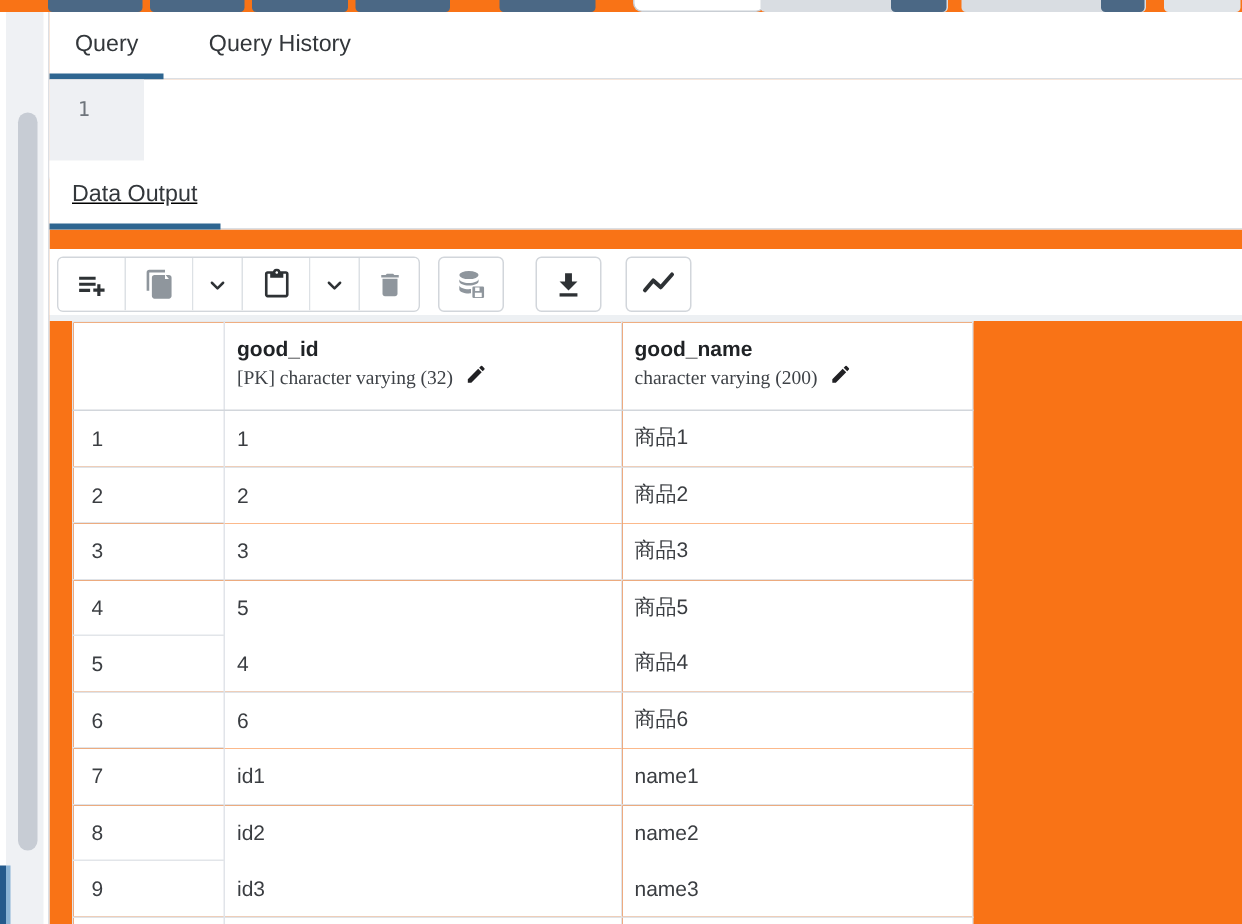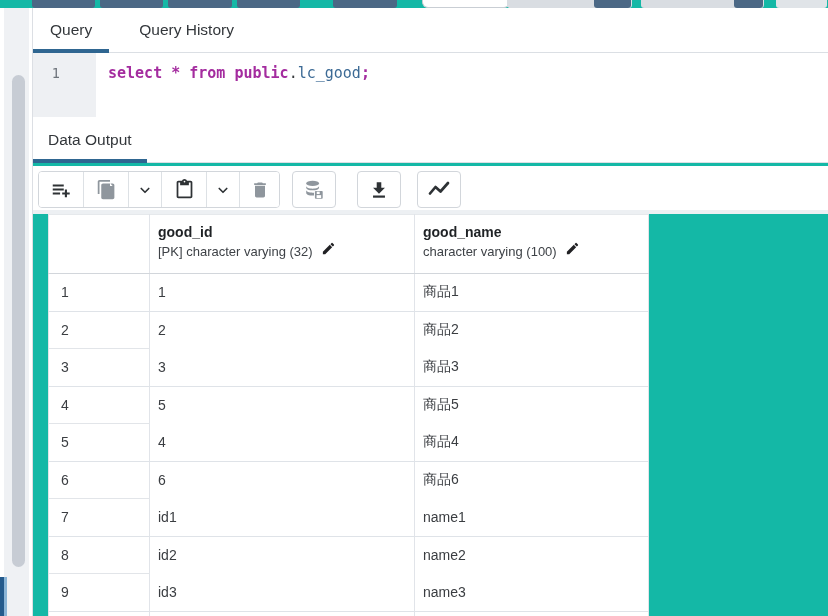--- a/index.html
+++ b/index.html
@@ -1,18 +1,18 @@
 <!DOCTYPE html>
 <html><head>
 <meta charset="utf-8">
 <style>
   * { margin:0; padding:0; box-sizing:border-box; }
   html,body { width:828px; height:616px; background:#fff; overflow:hidden;
               font-family:"Liberation Sans", sans-serif; }
-  #stage { position:relative; width:828px; height:616px; background:#14b8a6; }
+  #stage { position:relative; width:828px; height:616px; background:#f97316; }
 
   
   .sliver { position:absolute; top:0; height:8px; }
   .sliver.navy { background:#4b6885; border-radius:0 0 3px 3px; }
   .sliver.gray { background:#d9dde2; border-radius:0 0 3px 3px; }
   .sliver.darkseg { background:#4b6885; border-radius:0 0 3px 3px; }
   .sliver.drop { background:#fff; border:1px solid #c9ced4; border-top:none; border-radius:0 0 6px 6px; }
 
   
   #left-rail { position:absolute; left:0; top:8px; width:33px; height:608px;
@@ -20,21 +20,21 @@
   #rail-strip { position:absolute; left:4px; top:0; width:25px; height:608px; background:#eff1f4; }
   #rail-thumb { position:absolute; left:8px; top:67px; width:13px; height:492px;
                 background:#c7ccd4; border-radius:7px; }
   .edge-dark  { position:absolute; left:0; top:569px; width:4px; height:39px; background:#245a8c; }
   .edge-light { position:absolute; left:4px; top:569px; width:3px; height:39px; background:#8ab4d6; }
 
   
   .tabbar { position:absolute; left:33px; right:0; background:#fff;
             border-bottom:1px solid #dbdfe4; display:flex; align-items:stretch; }
   #query-tabbar  { top:8px;   height:45px; }
-  #output-tabbar { top:117px; height:46px; }
+  #output-tabbar { top:107px; height:46px;text-decoration:underline; }
   .tab { position:relative; display:flex; align-items:center; padding:0 17px;
          font-size:15.5px; color:#33373b; cursor:pointer; white-space:nowrap; }
   .tab .underline { display:none; }
   .tab.active .underline { display:block; position:absolute; left:0; right:0; bottom:-1px;
                            height:4px; background:#2f6691; }
   #output-tabbar .tab { padding:0 15px; }
   #output-tabbar .tab + .tab { margin-left:4px; }
 
   
   #sql-editor { position:absolute; left:33px; top:53px; right:0; height:66px;
@@ -69,21 +69,21 @@
 
   
   #grid { position:absolute; left:48px; top:214px; }
   table { border-collapse:collapse; table-layout:fixed; width:600px; }
   th, td { border-right:1px solid #e1e4e9; vertical-align:middle; text-align:left;
            overflow:hidden; white-space:nowrap; }
   th { vertical-align:top; background:#fff; border-bottom:1px solid #d2d6db;
        border-top:1px solid #e6e9ec; height:59px; padding:9px 8px 0 8px; font-weight:normal; }
   th:first-child, td:first-child { border-left:1px solid #e1e4e9; }
   .col-title { font-size:14px; font-weight:bold; color:#1f2225; }
-  .col-sub { font-size:13px; color:#3e4247; margin-top:4px; display:flex; align-items:center; }
+  .col-sub { font-size:13px; color:#3e4247; margin-top:4px; display:flex; align-items:center;font-family:Liberation Serif, serif; }
   .pencil { margin-left:8px; flex:0 0 auto; transform:translateY(-3px); cursor:pointer; }
   td { height:37.5px; font-size:14px; color:#3a3d41; padding:0 8px; background:#fff; }
   td.rownum { padding-left:12px; color:#3b3e42; }
   tr.full td { border-bottom:1px solid #dfe3e8; }
   tr.partial td:first-child { border-bottom:1px solid #e2e5e9; }
   tr.filler td { height:5px; border-bottom:none; }
 </style>
 </head>
 <body>
 
@@ -119,21 +119,20 @@
     <div class="tab" style="margin-left:13px;justify-content:center;">
       <span>Query History</span>
 
     </div>
   </div>
 
   <div id="sql-editor">
     <div id="gutter">
       <div id="line-number">1</div>
     </div>
-    <div id="sql-line"><span class="tok-keyword">select</span><span class="tok-plain"> </span><span class="tok-keyword">*</span><span class="tok-plain"> </span><span class="tok-keyword">from</span><span class="tok-plain"> </span><span class="tok-keyword">public</span><span class="tok-plain">.</span><span class="tok-identifier">lc_good</span><span class="tok-keyword">;</span></div>
   </div>
 
   <div id="output-tabbar" class="tabbar">
     <div class="tab active">
       <span>Data Output</span>
       <div class="underline"></div>
     </div>
   </div>
 
   <div id="results-toolbar">
@@ -216,21 +215,21 @@
             <div class="col-sub">
               <span>[PK] character varying (32)</span>
               <svg class="pencil" width="15" height="15" viewBox="0 0 24 24">
                 <path fill="#212124" d="M3 17.25V21h3.75L17.81 9.94l-3.75-3.75L3 17.25zM20.71 7.04c.39-.39.39-1.02 0-1.41l-2.34-2.34a.9959.9959 0 0 0-1.41 0l-1.83 1.83 3.75 3.75 1.83-1.83z"></path>
               </svg>
             </div>
           </th>
           <th>
             <div class="col-title">good_name</div>
             <div class="col-sub">
-              <span>character varying (100)</span>
+              <span>character varying (200)</span>
               <svg class="pencil" width="15" height="15" viewBox="0 0 24 24">
                 <path fill="#212124" d="M3 17.25V21h3.75L17.81 9.94l-3.75-3.75L3 17.25zM20.71 7.04c.39-.39.39-1.02 0-1.41l-2.34-2.34a.9959.9959 0 0 0-1.41 0l-1.83 1.83 3.75 3.75 1.83-1.83z"></path>
               </svg>
             </div>
           </th>
         </tr>
       </thead>
       <tbody id="grid-body">
           <tr class="full">
             <td class="rownum">1</td>

